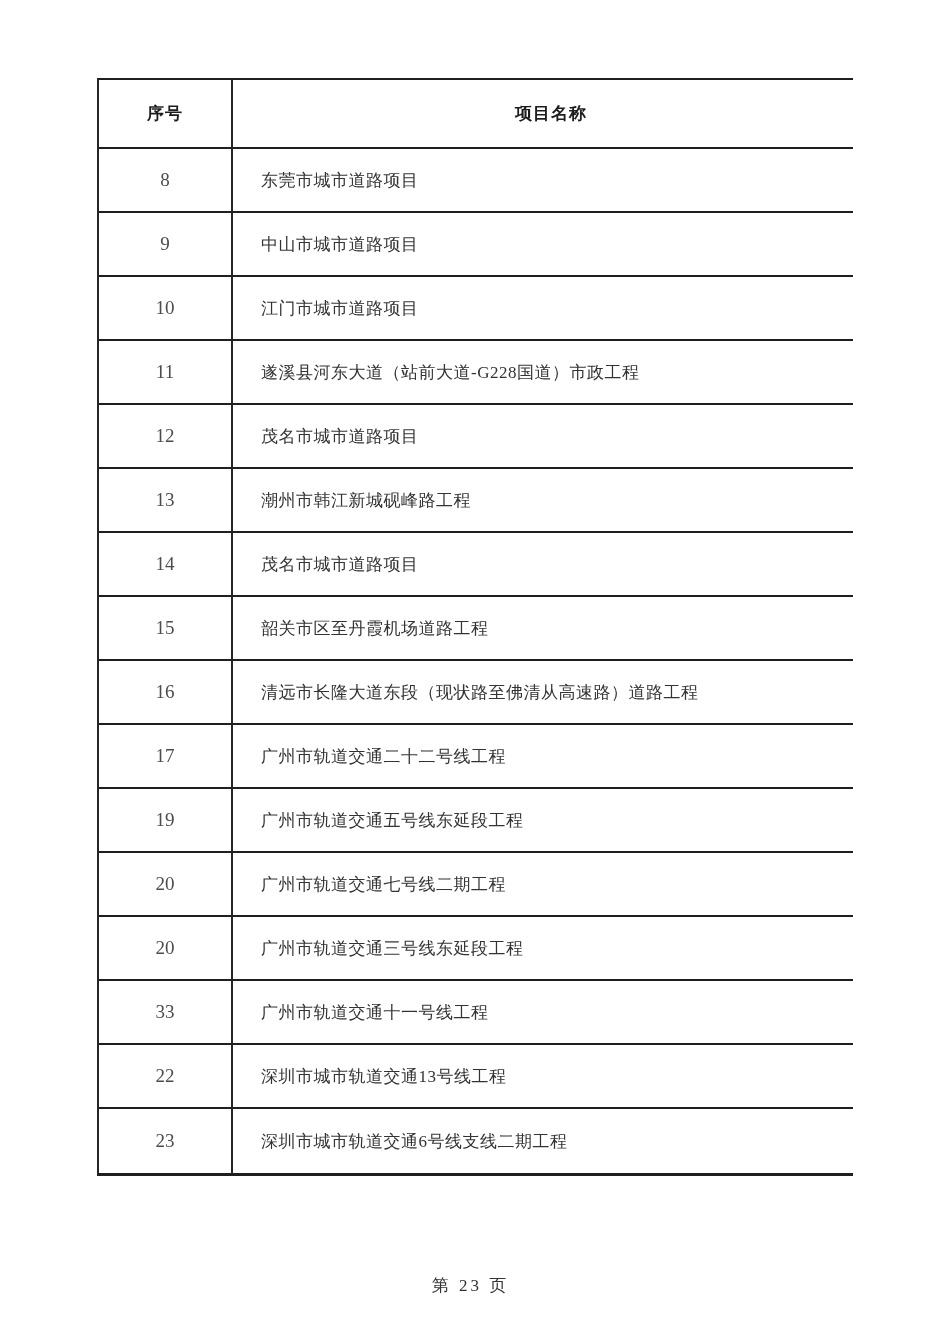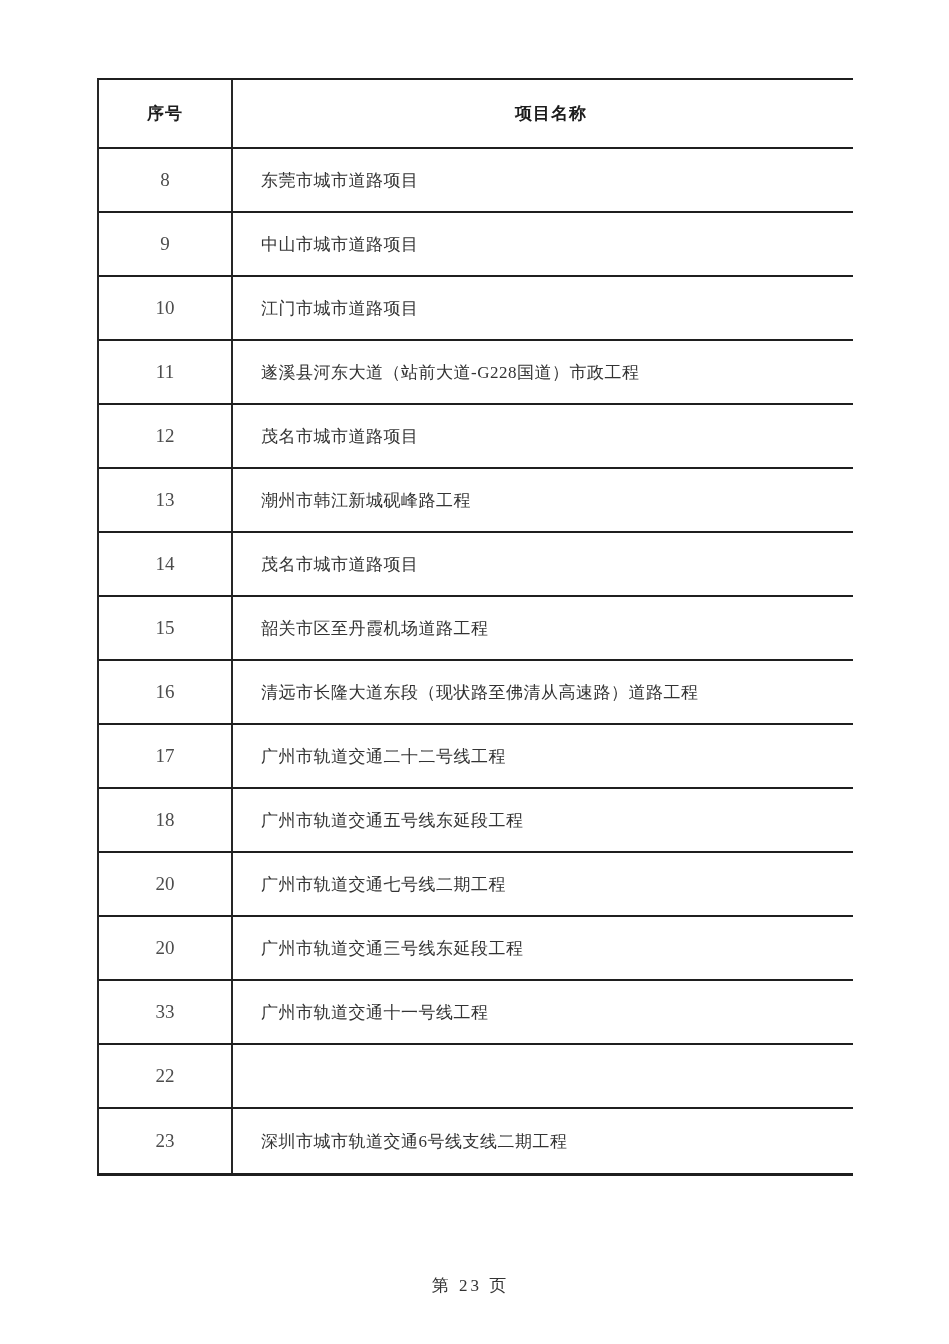--- a/index.html
+++ b/index.html
@@ -125,37 +125,38 @@
       </div>
       <div class="trow">
         <div class="cell-no">16</div>
         <div class="cell-name">清远市长隆大道东段（现状路至佛清从高速路）道路工程</div>
       </div>
       <div class="trow">
         <div class="cell-no">17</div>
         <div class="cell-name">广州市轨道交通二十二号线工程</div>
       </div>
       <div class="trow">
-        <div class="cell-no">18</div>
+        <div class="cell-no">19</div>
         <div class="cell-name">广州市轨道交通五号线东延段工程</div>
       </div>
       <div class="trow">
         <div class="cell-no">20</div>
         <div class="cell-name">广州市轨道交通七号线二期工程</div>
       </div>
       <div class="trow">
         <div class="cell-no">20</div>
         <div class="cell-name">广州市轨道交通三号线东延段工程</div>
       </div>
       <div class="trow">
         <div class="cell-no">33</div>
         <div class="cell-name">广州市轨道交通十一号线工程</div>
       </div>
       <div class="trow">
         <div class="cell-no">22</div>
+        <div class="cell-name">深圳市城市轨道交通13号线工程</div>
       </div>
       <div class="trow">
         <div class="cell-no">23</div>
         <div class="cell-name">深圳市城市轨道交通6号线支线二期工程</div>
       </div>
     </div>
 </div>
 
 <div class="page-footer">第 23 页</div>
 

